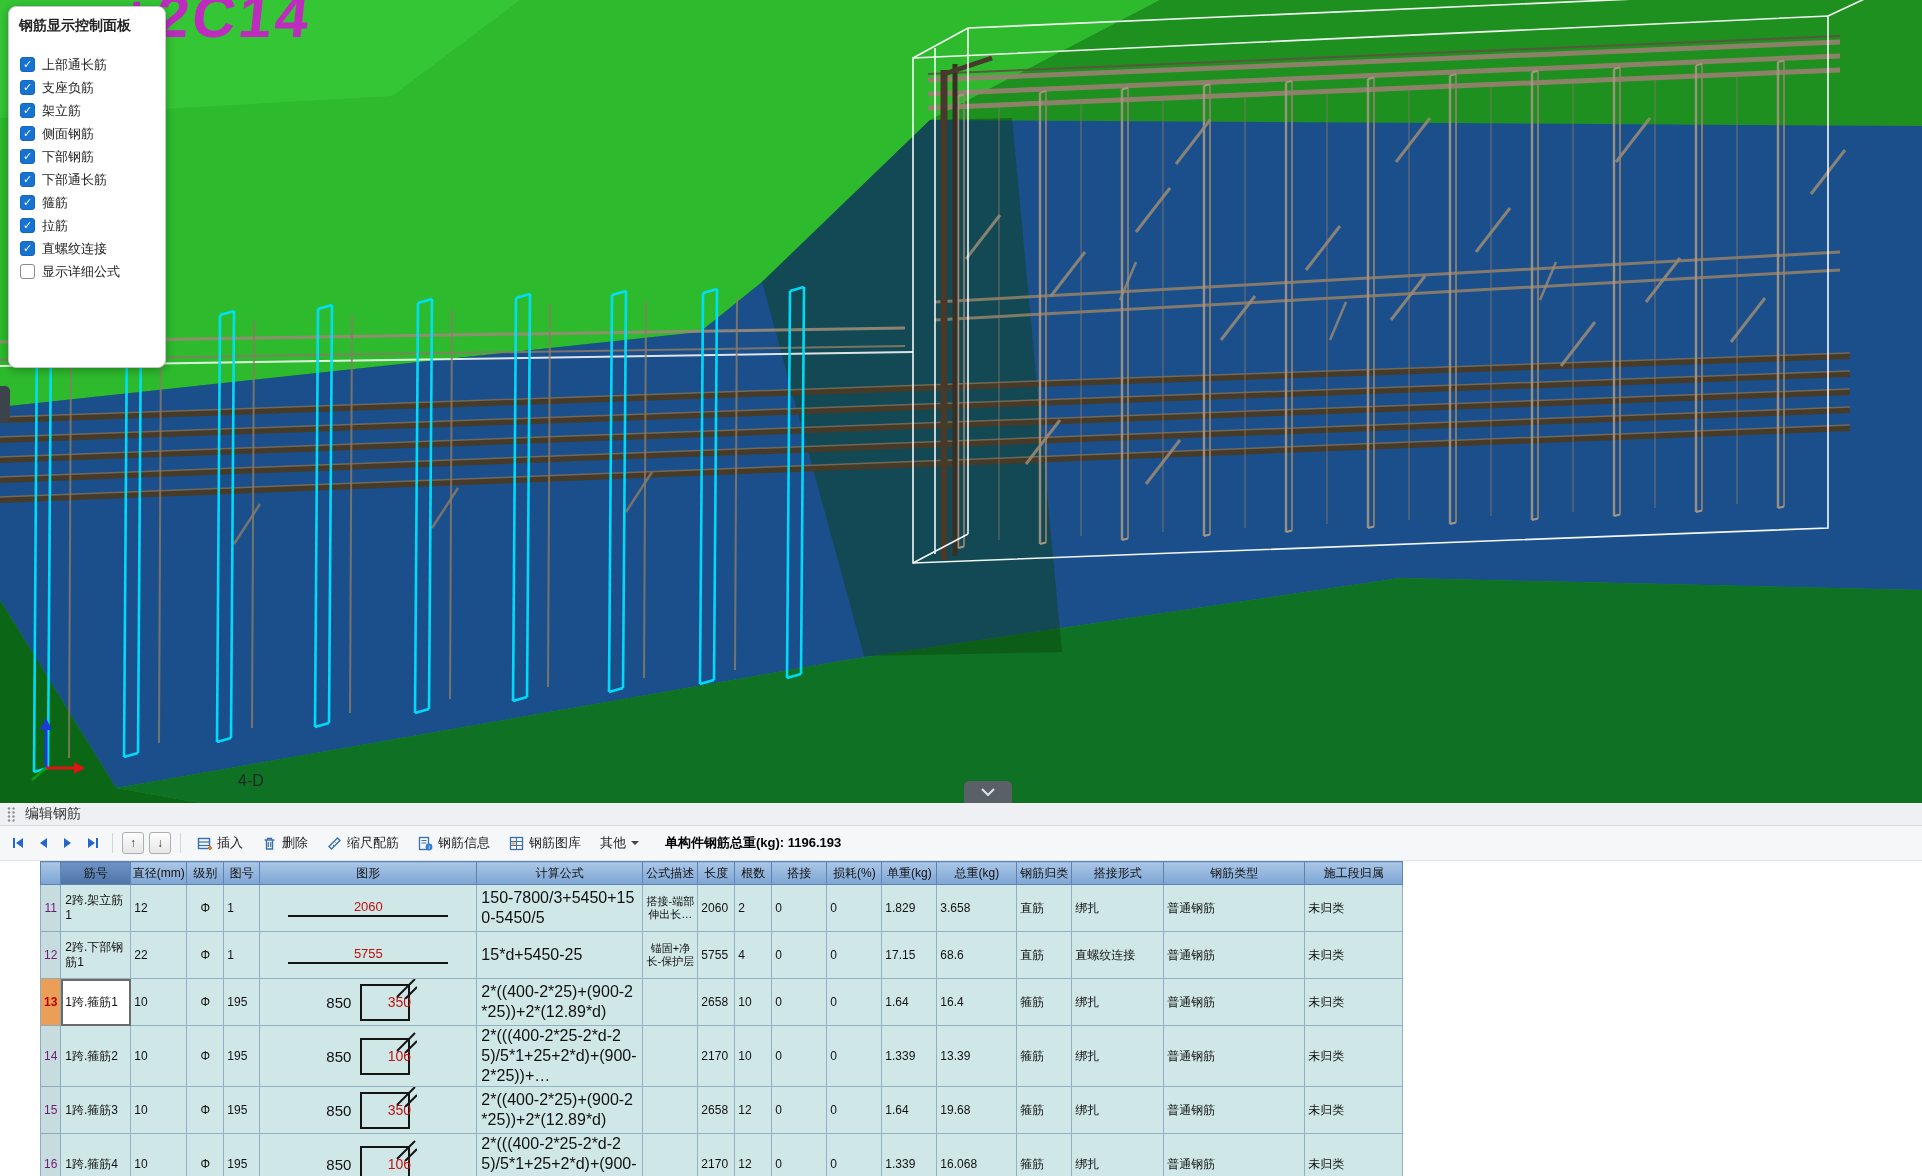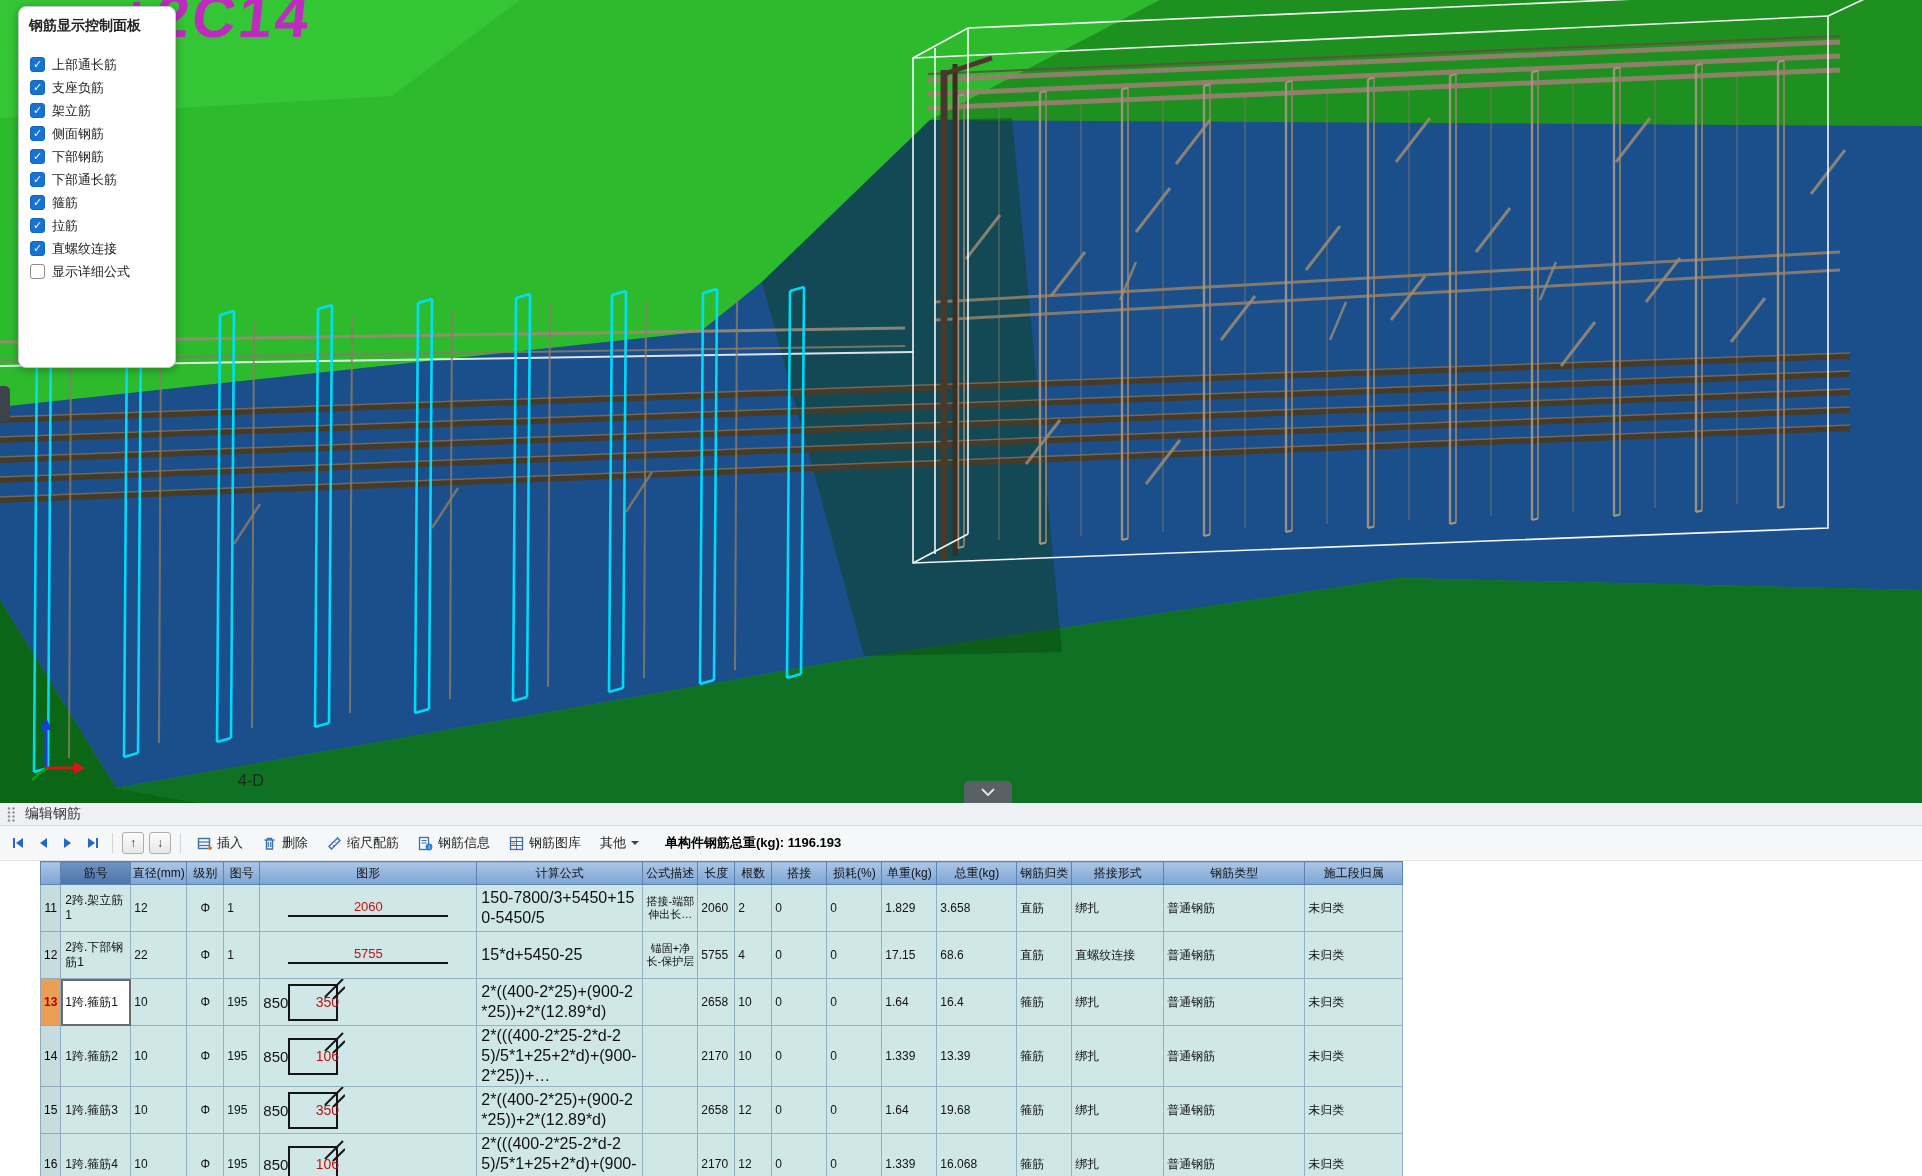--- a/index.html
+++ b/index.html
@@ -12,21 +12,21 @@
   .dim-text{position:absolute;left:118px;top:-18px;font-size:60px;font-weight:bold;
             letter-spacing:3px;transform:skewX(-6deg);color:#bf2abf;white-space:nowrap;}
   .axis-label{position:absolute;left:238px;top:772px;font-size:16px;color:#1c2a22;}
   .gizmo{position:absolute;left:24px;top:716px;}
   .collapse-tab{position:absolute;left:964px;top:781px;width:48px;height:22px;background:#596066;
                 border-radius:5px 5px 0 0;display:flex;align-items:center;justify-content:center;}
   .edge-handle{position:absolute;left:0;top:386px;width:10px;height:36px;background:#3c434a;
                border-radius:0 5px 5px 0;}
 
   
-  .float-panel{position:absolute;left:18px;top:6px;width:158px;height:362px;background:#fff;
+  .float-panel{position:absolute;left:8px;top:6px;width:158px;height:362px;background:#fff;
                border:1px solid #c4c8cc;border-radius:8px;box-shadow:0 2px 10px rgba(0,0,0,.3);
                box-sizing:border-box;padding:8px 0 0 0;}
   .fp-title{font-size:14px;font-weight:600;color:#222;padding:2px 10px 18px 10px;}
   .fp-item{display:flex;align-items:center;gap:7px;height:23px;padding-left:11px;font-size:13px;color:#222;}
   .chk{width:15px;height:15px;border-radius:3px;display:inline-flex;align-items:center;justify-content:center;
        font-size:11px;font-weight:bold;color:#fff;box-sizing:border-box;flex:none;}
   .chk.on{background:#1673d2;border:1px solid #1166c0;}
   .chk.off{background:#fff;border:1.5px solid #8a8a8a;}
   .fp-lab{white-space:nowrap;}
 
@@ -46,33 +46,33 @@
   .caret{width:0;height:0;border:4px solid transparent;border-top-color:#444;margin-top:4px;}
   .total{font-weight:bold;margin-left:14px;white-space:nowrap;font-size:13px;color:#000;}
 
   .ed-tablewrap{flex:1;overflow:hidden;background:#fff;padding-left:40px;}
   .rtable{border-collapse:collapse;table-layout:fixed;font-size:12px;color:#111;}
   .rtable th{height:22px;background:linear-gradient(#aac6e6,#7da5d4);border:1px solid #5c83b1;
              font-weight:normal;font-size:12px;padding:0;overflow:hidden;white-space:nowrap;}
   .rtable th.first{background:linear-gradient(#6d94c4,#4f75a8);}
   .rtable td{border:1px solid #92b1c5;background:#cfe7e6;height:46px;padding:0 3px;overflow:hidden;
              vertical-align:middle;}
-  td.c-num{background:#c7dcdf;text-align:center;color:#000000;border-color:#8fa9bd;}
+  td.c-num{background:#c7dcdf;text-align:center;color:#701a75;border-color:#8fa9bd;}
   td.center{text-align:center;}
   td.c-name{font-size:12px;padding:0 4px;word-break:break-all;line-height:1.25;}
   td.c-formula{font-size:16px;line-height:1.25;word-break:break-all;padding:0 4px;}
   td.c-desc{font-size:11px;line-height:1.2;text-align:center;padding:0 2px;word-break:break-all;}
   tr.sel td.c-num{background:#eb9e55;color:#b90000;font-weight:bold;}
   tr.sel td.c-name{background:#fff;outline:2px solid #6b6b6b;outline-offset:-2px;}
   tr.partial td{vertical-align:top;padding-top:2px;}
 
   .g-line{width:160px;margin:0 auto;text-align:center;}
   .g-len{color:#c11111;font-size:13px;display:block;line-height:15px;}
   .g-bar{display:block;height:2px;background:#151515;margin-top:1px;}
-  .g-st{display:flex;align-items:center;}
+  .g-st{display:flex;align-items:center;justify-content:center;gap:9px;}
   .g-w{font-size:15px;color:#111;}
   .g-box{position:relative;width:46px;height:33px;border:2px solid #151515;
          display:flex;align-items:center;justify-content:center;flex:none;}
   .g-h{color:#c11111;font-size:14px;margin-left:28px;}
   .hook{position:absolute;top:-9px;right:-9px;}
 </style>
 </head>
 <body>
 
 <div class="stage">

